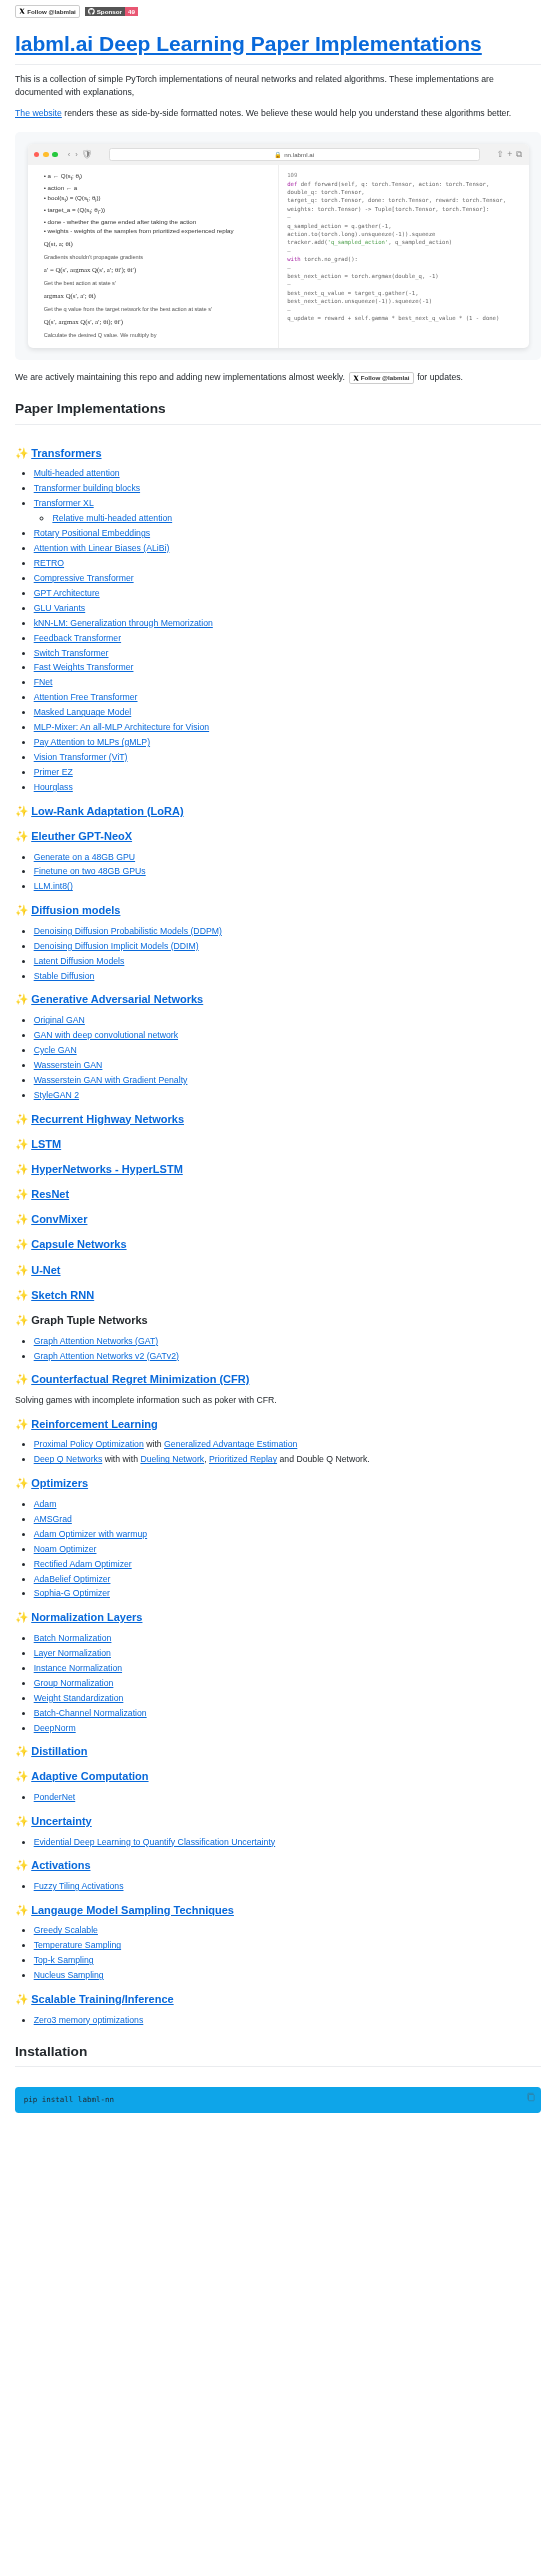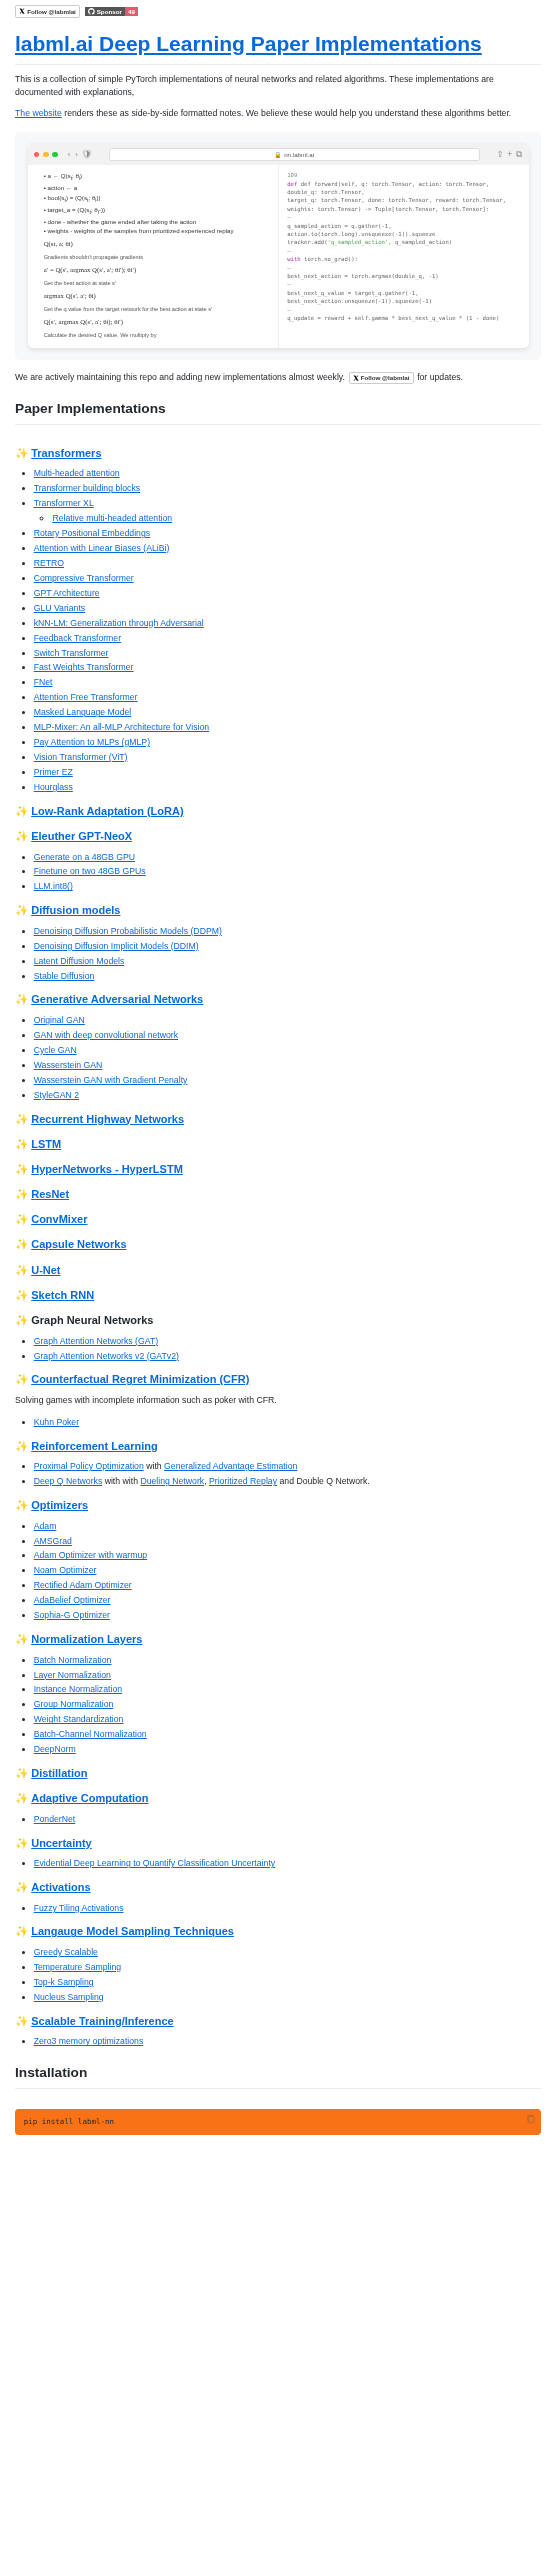--- a/index.html
+++ b/index.html
@@ -125,21 +125,21 @@
     .math-block { margin: 3.7px 0 3.7px 7.5px; font-family: Georgia, serif; font-size: 6.8px; }
     .indent { margin-left: 7.5px; }
     .muted { color: #888; }
     .desc { color:#555; font-size:5.6px; margin: 2.5px 0 2.5px 7.5px; }
     .inline-follow {
       display: inline-flex;
       vertical-align: middle;
       margin: 0 1.2px;
     }
     .code-block {
-      background: #f97316;
+      background: #0ea5e9;
       border-radius: 3.7px;
       padding: 7.5px 8.7px;
       font-family: ui-monospace, "SF Mono", Menlo, monospace;
       font-size: 7.5px;
       position: relative;
       margin-top: 5px;
     }
     .copy-icon {
       position: absolute;
       right: 5px; top: 5px;
@@ -250,21 +250,21 @@
       <li><a href="#">Transformer building blocks</a></li>
       <li><a href="#">Transformer XL</a><ul>
           <li><a href="#">Relative multi-headed attention</a></li>
         </ul></li>
       <li><a href="#">Rotary Positional Embeddings</a></li>
       <li><a href="#">Attention with Linear Biases (ALiBi)</a></li>
       <li><a href="#">RETRO</a></li>
       <li><a href="#">Compressive Transformer</a></li>
       <li><a href="#">GPT Architecture</a></li>
       <li><a href="#">GLU Variants</a></li>
-      <li><a href="#">kNN-LM: Generalization through Adversarial</a></li>
+      <li><a href="#">kNN-LM: Generalization through Memorization</a></li>
       <li><a href="#">Feedback Transformer</a></li>
       <li><a href="#">Switch Transformer</a></li>
       <li><a href="#">Fast Weights Transformer</a></li>
       <li><a href="#">FNet</a></li>
       <li><a href="#">Attention Free Transformer</a></li>
       <li><a href="#">Masked Language Model</a></li>
       <li><a href="#">MLP-Mixer: An all-MLP Architecture for Vision</a></li>
       <li><a href="#">Pay Attention to MLPs (gMLP)</a></li>
       <li><a href="#">Vision Transformer (ViT)</a></li>
       <li><a href="#">Primer EZ</a></li>
@@ -294,30 +294,27 @@
       <li><a href="#">StyleGAN 2</a></li>
     </ul>
     <div class="section-head"><span class="emoji">✨</span><a href="#">Recurrent Highway Networks</a></div>
     <div class="section-head"><span class="emoji">✨</span><a href="#">LSTM</a></div>
     <div class="section-head"><span class="emoji">✨</span><a href="#">HyperNetworks - HyperLSTM</a></div>
     <div class="section-head"><span class="emoji">✨</span><a href="#">ResNet</a></div>
     <div class="section-head"><span class="emoji">✨</span><a href="#">ConvMixer</a></div>
     <div class="section-head"><span class="emoji">✨</span><a href="#">Capsule Networks</a></div>
     <div class="section-head"><span class="emoji">✨</span><a href="#">U-Net</a></div>
     <div class="section-head"><span class="emoji">✨</span><a href="#">Sketch RNN</a></div>
-    <div class="section-head"><span class="emoji">✨</span><span class="nonlink">Graph Neural Networks</span></div>
+    <div class="section-head"><span class="emoji">✨</span><span class="nonlink">Graph Tuple Networks</span></div>
     <ul>
       <li><a href="#">Graph Attention Networks (GAT)</a></li>
       <li><a href="#">Graph Attention Networks v2 (GATv2)</a></li>
     </ul>
     <div class="section-head"><span class="emoji">✨</span><a href="#">Counterfactual Regret Minimization (CFR)</a></div>
     <p>Solving games with incomplete information such as poker with CFR.</p>
-    <ul>
-      <li><a href="#">Kuhn Poker</a></li>
-    </ul>
     <div class="section-head"><span class="emoji">✨</span><a href="#">Reinforcement Learning</a></div>
     <ul>
       <li><a href="#">Proximal Policy Optimization</a><span> with </span><a href="#">Generalized Advantage Estimation</a></li>
       <li><a href="#">Deep Q Networks</a><span> with with </span><a href="#">Dueling Network</a><span>, </span><a href="#">Prioritized Replay</a><span> and Double Q Network.</span></li>
     </ul>
     <div class="section-head"><span class="emoji">✨</span><a href="#">Optimizers</a></div>
     <ul>
       <li><a href="#">Adam</a></li>
       <li><a href="#">AMSGrad</a></li>
       <li><a href="#">Adam Optimizer with warmup</a></li>

